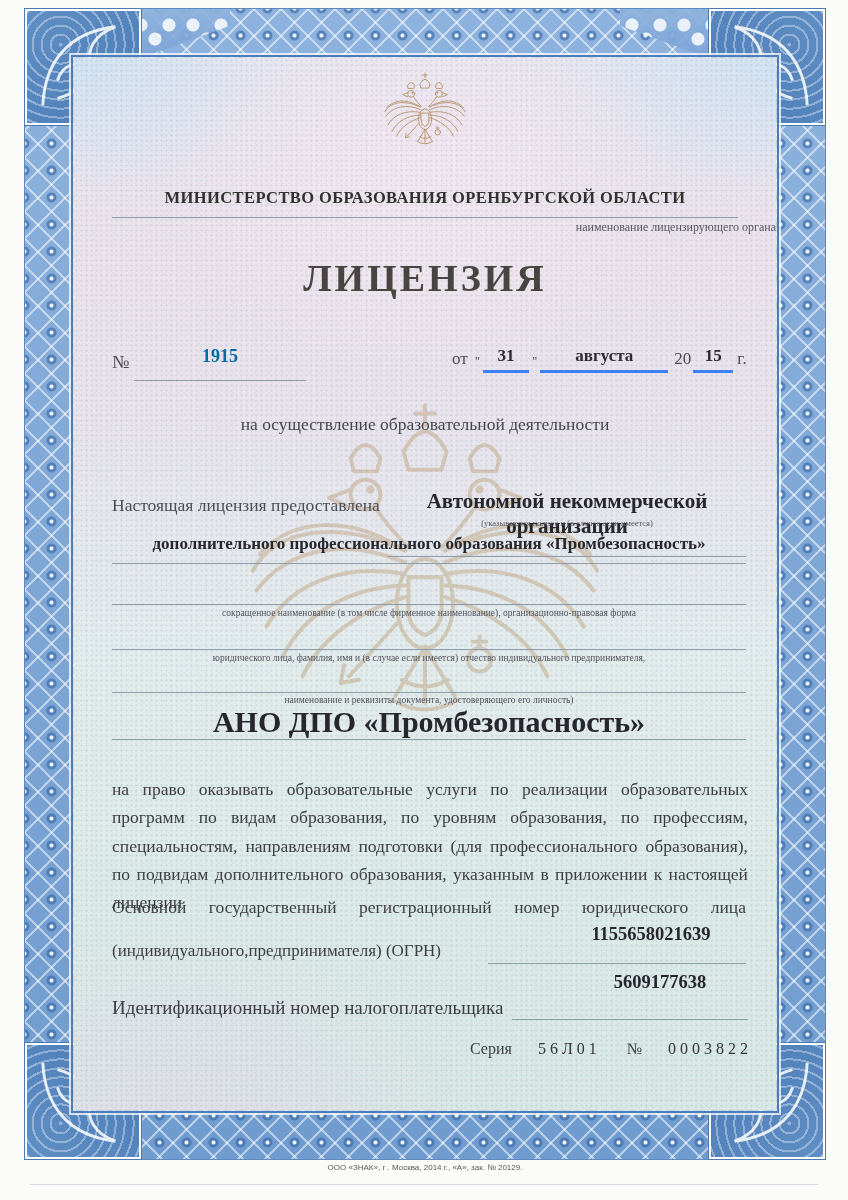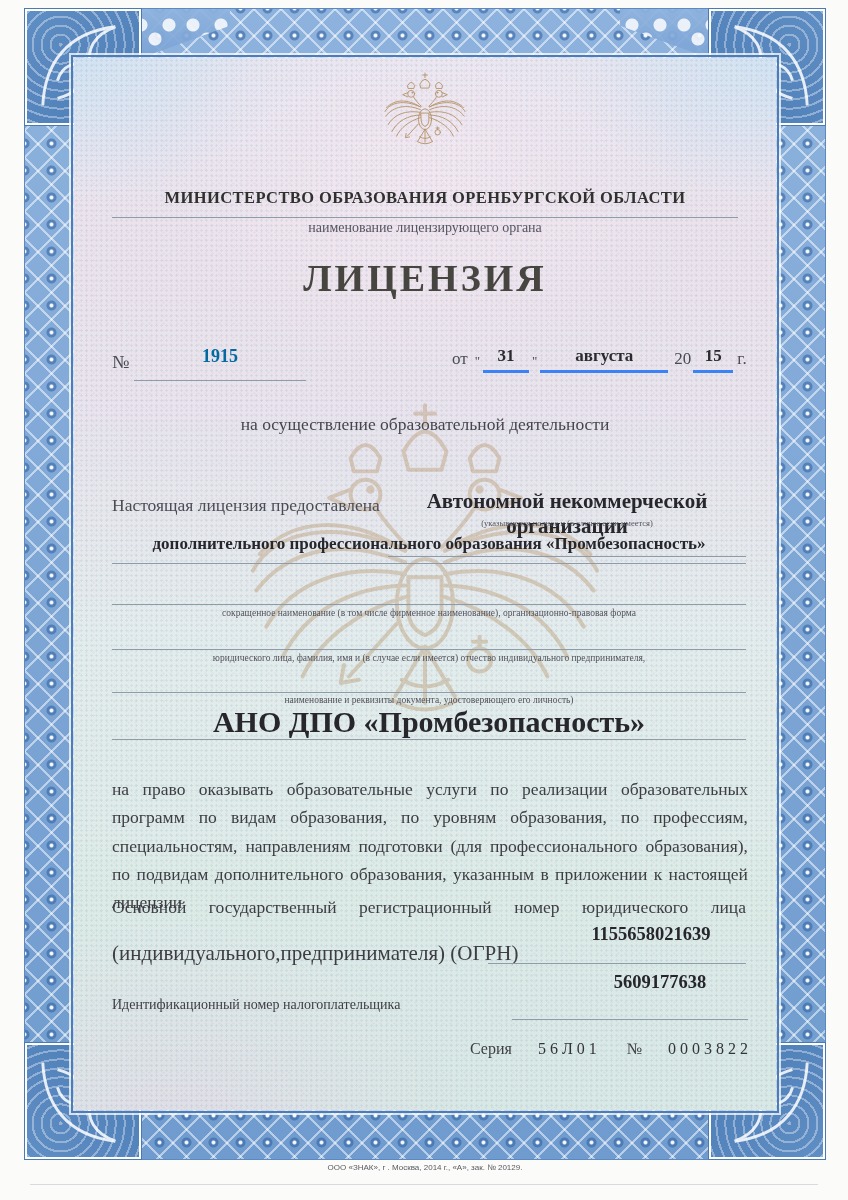--- a/index.html
+++ b/index.html
@@ -74,21 +74,21 @@
 
   
   .emblem-small{ position:absolute; left:378px; top:70px; width:94px; height:100px; color:#b18c5f; opacity:.92; }
   .watermark-eagle{ position:absolute; left:210px; top:392px; width:430px; height:430px; color:#b99a72; opacity:.42; }
 
   
   .t { position:absolute; color:#3c3c3e; }
   .center { text-align:center; }
   .authority { left:74px; right:72px; top:188px; font-size:16.5px; font-weight:bold; color:#30302f; letter-spacing:.4px; }
   .authority-rule { left:112px; right:110px; top:217px; border-top:1px solid #8d9cab; }
-  .authority-cap { left:74px; right:72px; top:220px; font-size:14px; color:#555560; }
+  .authority-cap { left:74px; right:72px; top:220px; font-size:12px; color:#555560;text-align:right; }
   .doc-title { left:74px; right:72px; top:256px; font-size:38px; font-weight:bold; color:#474540; letter-spacing:3px; }
 
   .num-label{ left:112px; top:352px; font-size:18px; color:#4a4a52; }
   .num-box{ left:134px; top:346px; width:172px; text-align:center; font-size:18px; font-weight:bold; color:#0369a1; border-bottom:1px solid #8d9cab; padding-bottom:13px; }
   .date-row{ left:452px; top:346px; display:flex; align-items:flex-end; font-size:17px; color:#4a4a52; }
   .date-row .q{ font-size:13px; padding:0 3px 4px; }
   .date-row .ul{ border-bottom:3px solid #3b82f6; text-align:center; font-weight:bold; color:#2c2c30; padding-bottom:4px; }
   .d-day{ width:46px; } .d-month{ width:128px; } .d-year{ width:40px; }
   .d-ot{ padding:0 4px 4px 0; } .d-20{ padding:0 2px 4px 6px; } .d-g{ padding:0 0 4px 4px; }
 
@@ -105,24 +105,24 @@
   .rule.r-c3{ left:112px; right:102px; top:692px; }
   .capline{ left:112px; right:102px; text-align:center; font-size:9.5px; color:#52525c; }
   .cap1{ top:608px; } .cap2{ top:653px; } .cap3{ top:695px; }
   .short-name{ left:112px; right:102px; top:705px; text-align:center; font-size:30px; font-weight:bold; color:#26262c; }
   .rule.r-name{ left:112px; right:102px; top:739px; }
 
   .rights{ left:112px; right:100px; top:775px; font-size:17.5px; line-height:1.62; color:#3d3d42; text-align:justify; }
 
   .ogrn1{ left:112px; right:102px; top:897px; font-size:17.5px; color:#3d3d42; text-align:justify; text-align-last:justify; }
   .ogrn-val{ left:556px; right:102px; top:924px; text-align:center; font-size:18.5px; font-weight:bold; color:#26262c; }
-  .ogrn2{ left:112px; top:941px; font-size:21px; color:#3d3d42; }
+  .ogrn2{ left:112px; top:941px; font-size:17px; color:#3d3d42; }
   .rule.r-ogrn{ left:488px; right:102px; top:963px; }
   .inn-val{ left:576px; right:104px; top:972px; text-align:center; font-size:18.5px; font-weight:bold; color:#26262c; }
-  .inn-label{ left:112px; top:997px; font-size:14px; color:#3d3d42; }
+  .inn-label{ left:112px; top:997px; font-size:19px; color:#3d3d42; }
   .rule.r-inn{ left:512px; right:100px; top:1019px; }
 
   .series-row{ left:470px; top:1040px; display:flex; align-items:baseline; gap:26px; font-size:16px; color:#3e3e44; }
   .series-digits{ letter-spacing:4px; color:#33333a; }
 
   .printer{ left:74px; right:72px; top:1163px; text-align:center; font-size:8px; color:#5a5a60; font-family:"Liberation Sans", sans-serif; }
 </style>
 </head>
 <body>
 

